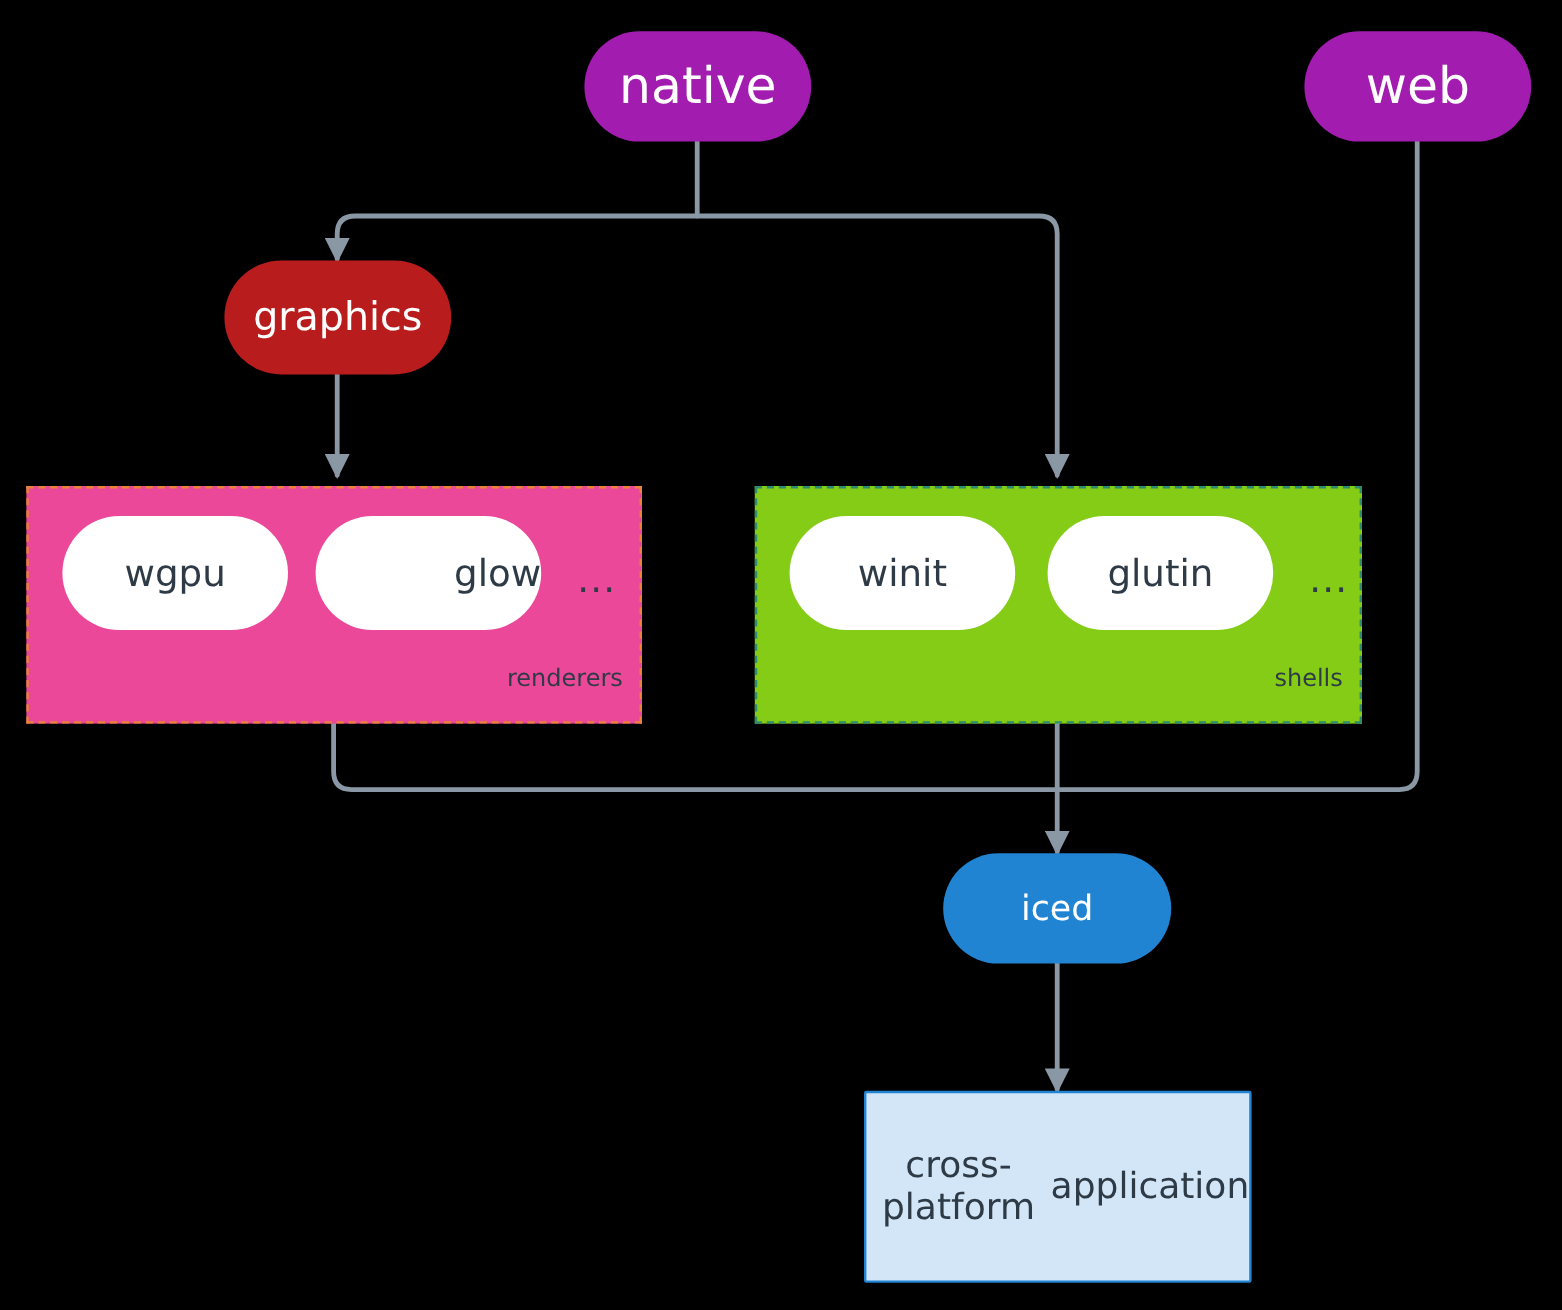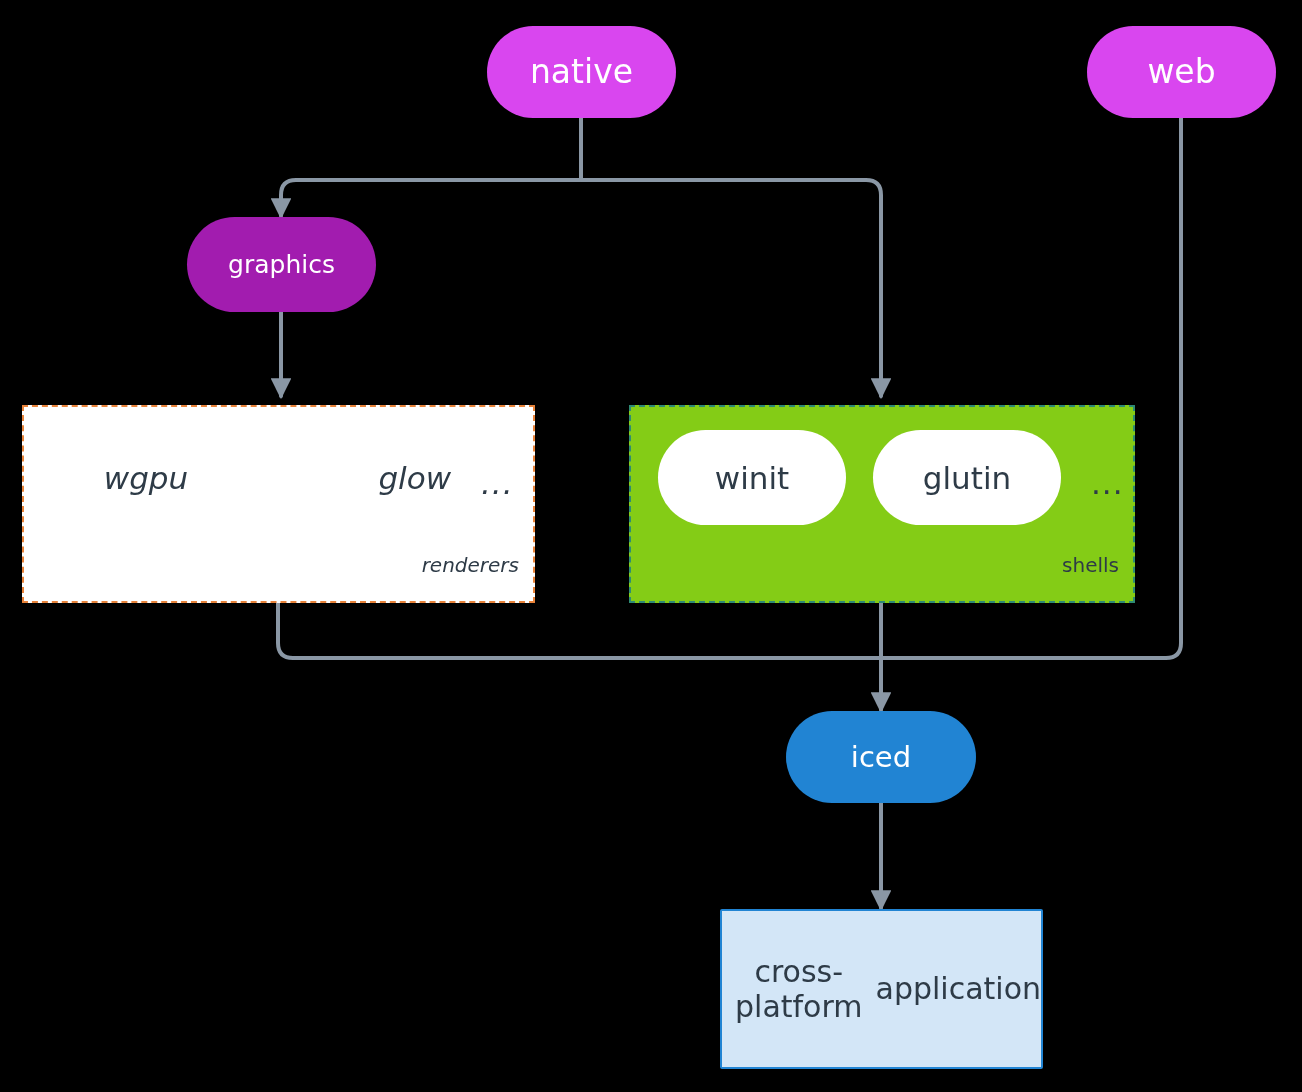--- a/index.html
+++ b/index.html
@@ -35,27 +35,27 @@
     justify-content: center;
     box-sizing: border-box;
     text-align: center;
     line-height: 1.18;
   }
   .pill {
     border-radius: 9999px;
   }
   .node-top {
     color: #ffffff;
-    font-size: 33px;
-    background: #d946ef;
+    font-size: 42px;
+    background: #a21caf;
   }
   .node-graphics {
     color: #ffffff;
-    font-size: 25px;
-    background: #a21caf;
+    font-size: 33px;
+    background: #b91c1c;
   }
   .node-iced {
     color: #ffffff;
     font-size: 29px;
     background: #2184D3;
   }
   .node-app {
     background: #D3E6F7;
     border: 2px solid #2184D3;
     color: #2E3B47;
@@ -66,23 +66,22 @@
   .node-app .line {
     display: block;
   }
 
   
   .cluster {
     position: absolute;
     box-sizing: border-box;
   }
   .cluster-renderers {
-    background: #ffffff;
+    background: #ec4899;
     border: 2px dashed #E8833A;
-    font-style: italic;
   }
   .cluster-shells {
     background: #84cc16;
     border: 2px dashed #2E8B74;
   }
   .cluster-label {
     position: absolute;
     right: 14px;
     bottom: 24px;
     font-size: 20px;

